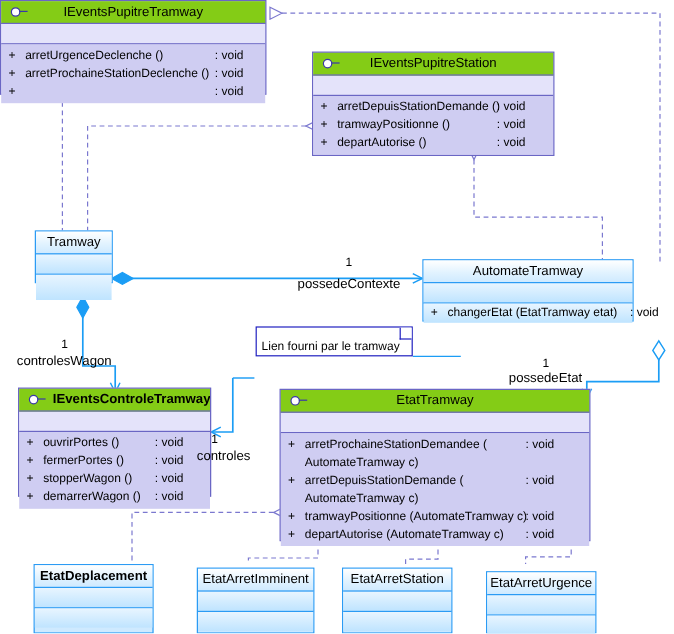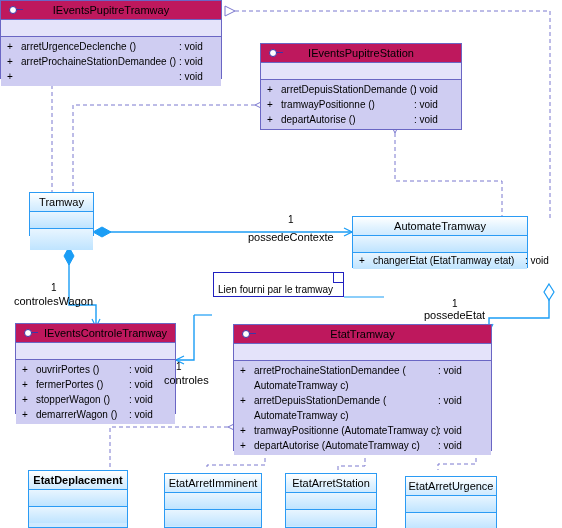--- a/index.html
+++ b/index.html
@@ -48,21 +48,21 @@
     background: linear-gradient(to bottom, #e8f5ff 0%, #bfe4ff 100%);
   }
   .uml .compart.last { border-bottom: none; }
 
   
   .uml.iface {
     border: 1px solid #6a66c4;
     background: #cfcdf2;
   }
   .uml.iface .title {
-    background: #be185d;
+    background: #84cc16;
     border-bottom: 1px solid #6a66c4;
     font-size: 11px;
   }
   .uml.iface .compart {
     background: #e4e3fa;
     border-bottom: 1px solid #6a66c4;
   }
   .uml.iface .ops {
     background: #cfcdf2;
     padding: 2px 0 2px 0;
@@ -242,21 +242,21 @@
     </div>
     <div class="compart"></div>
     <div class="ops">
       <div class="op">
         <span class="vis">+</span>
         <span class="nm">arretUrgenceDeclenche ()</span>
         <span class="rt" style="left:178px">: void</span>
       </div>
       <div class="op">
         <span class="vis">+</span>
-        <span class="nm">arretProchaineStationDemandee ()</span>
+        <span class="nm">arretProchaineStationDeclenche ()</span>
         <span class="rt" style="left:178px">: void</span>
       </div>
       <div class="op">
         <span class="vis">+</span>
         <span class="rt" style="left:178px">: void</span>
       </div>
     </div>
   </div>
 
   <div class="uml iface" style="left:260px; top:43px; width:202px; height:87px;">
@@ -299,21 +299,21 @@
     <div class="ops-cls">
       <div class="op">
         <span class="vis">+</span>
         <span class="nm">changerEtat (EtatTramway etat)</span>
         <span class="rt" style="left:172px">: void</span>
       </div>
     </div>
   </div>
 
   <div class="uml iface" style="left:15px; top:323px; width:161px; height:91px;">
-    <div class="title" style="text-align:left; padding-left:28px;">
+    <div class="title" style="text-align:left; padding-left:28px;font-weight:bold;">
       <span class="lolli">
         <span class="ring"></span>
           <span class="stem"></span>
       </span>
       <span>IEventsControleTramway</span>
     </div>
     <div class="compart"></div>
     <div class="ops">
       <div class="op">
         <span class="vis">+</span>

